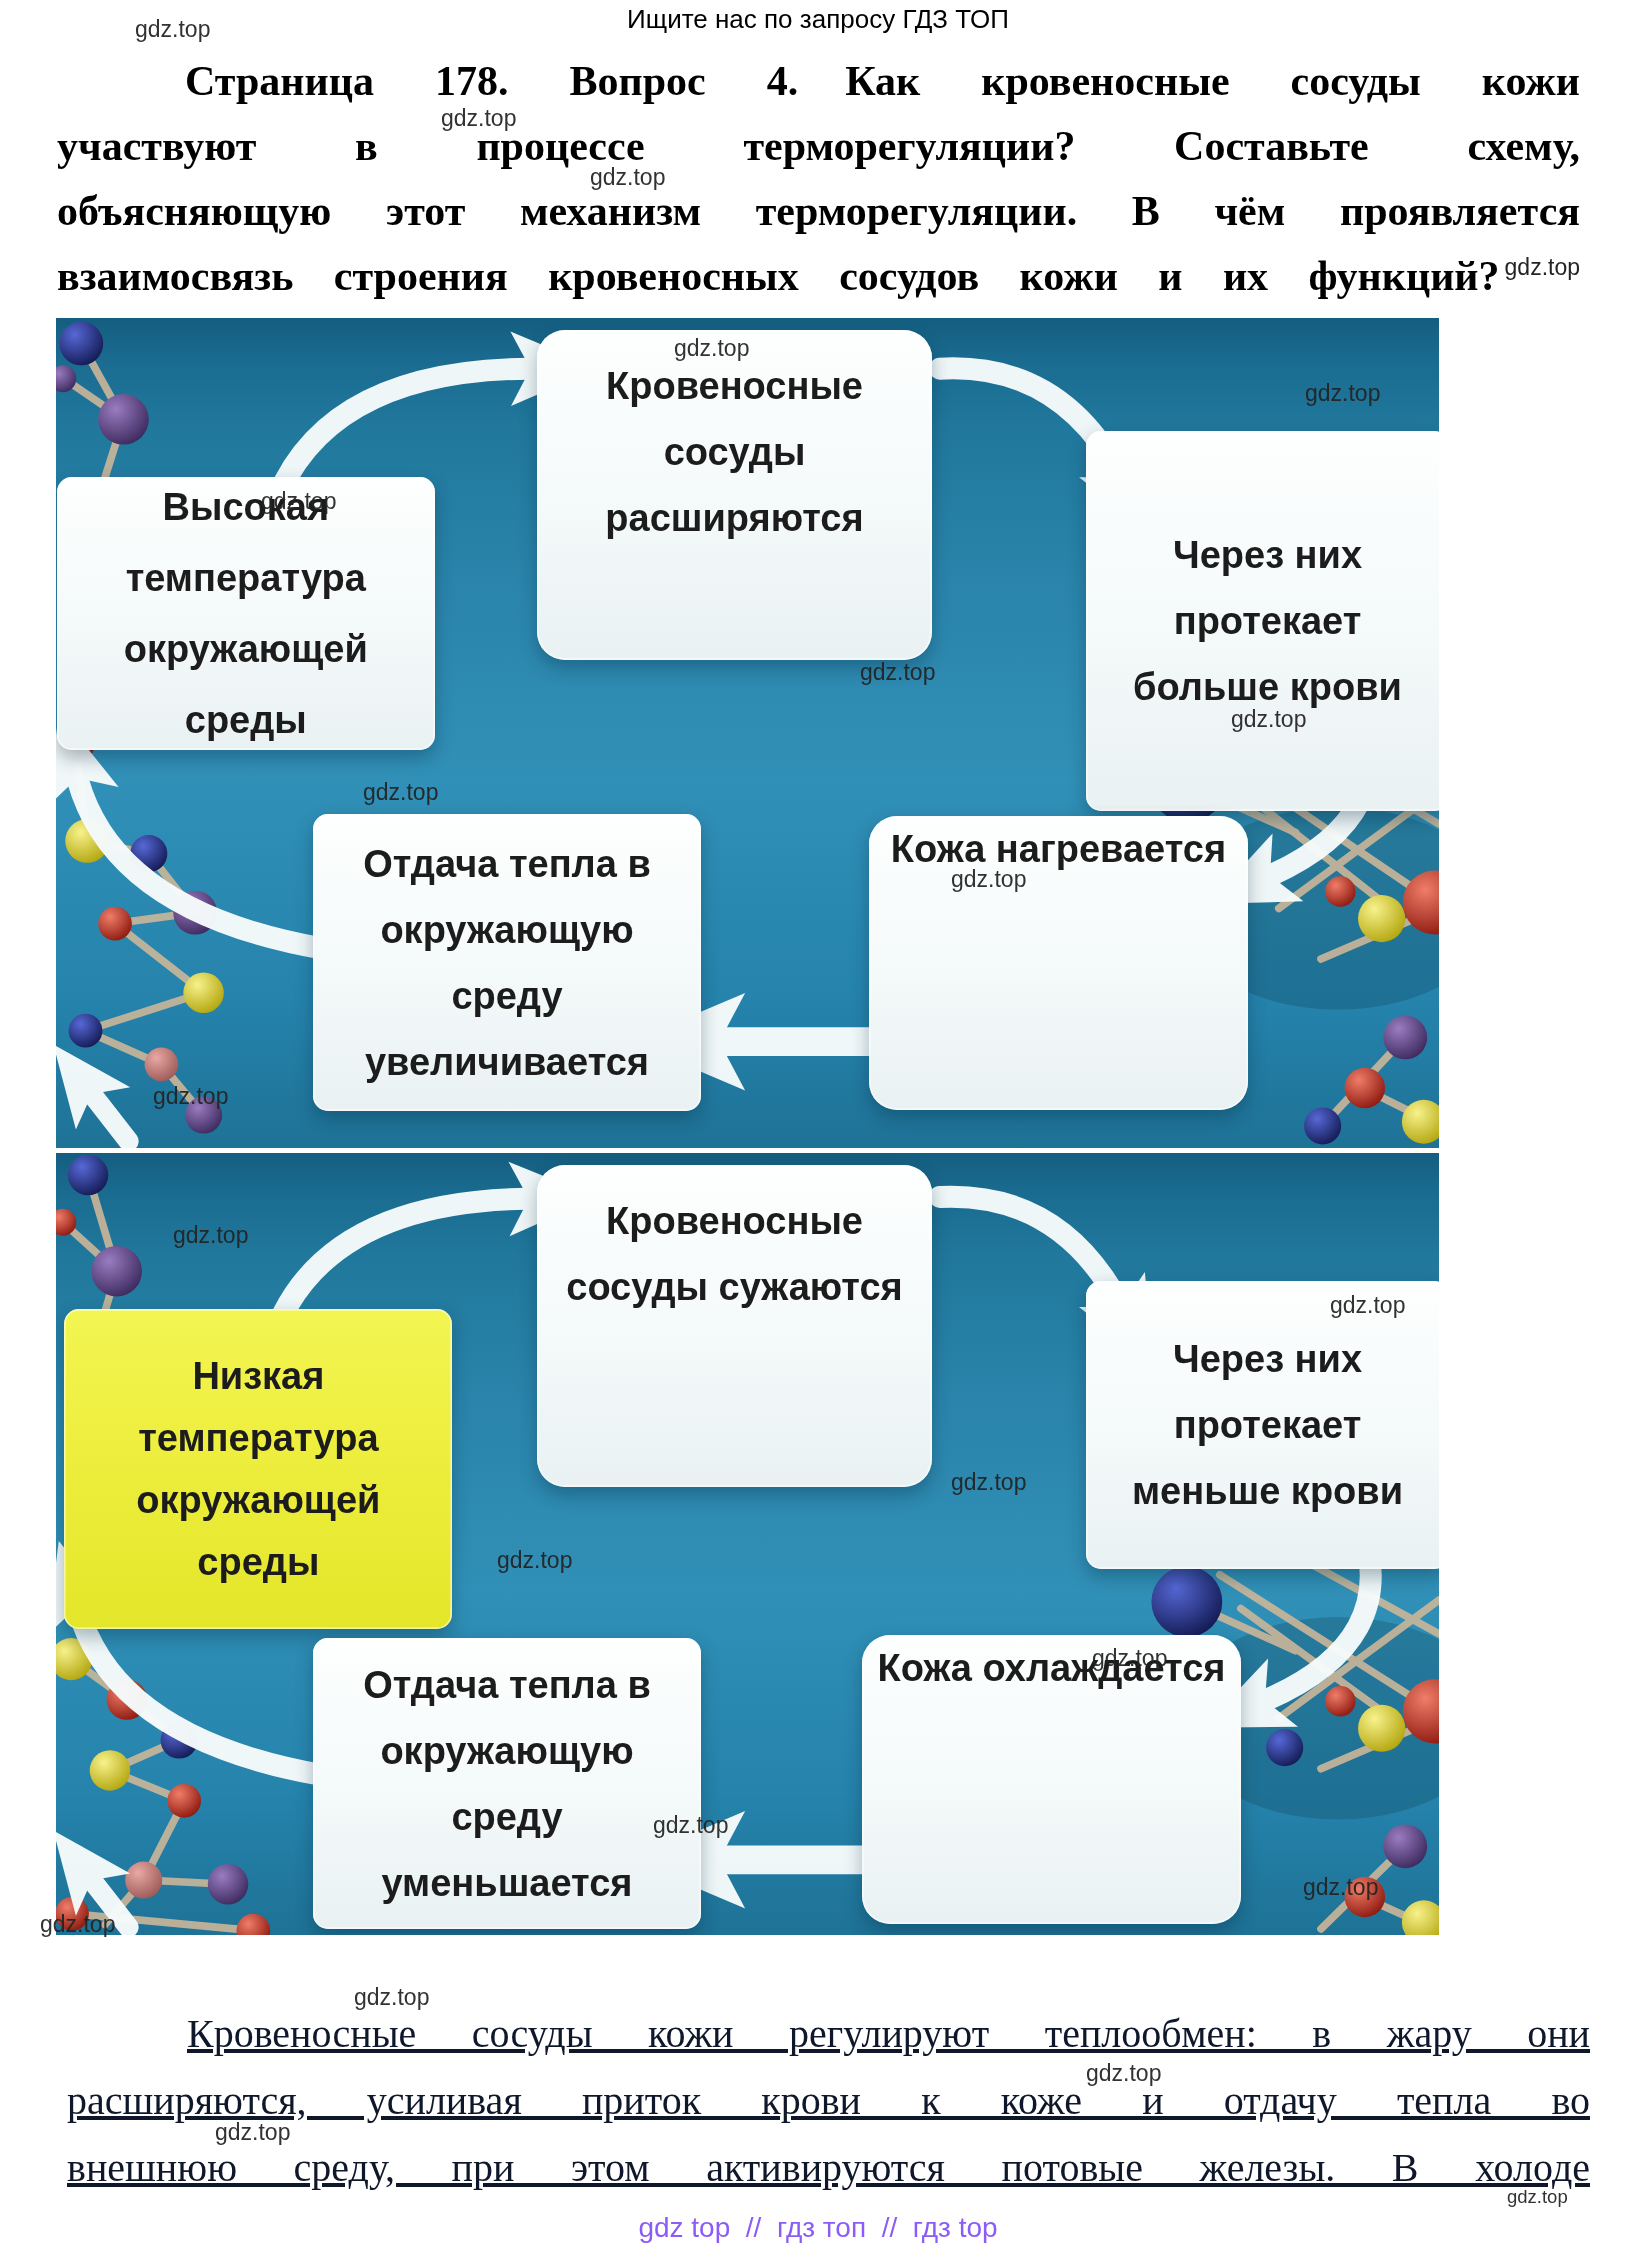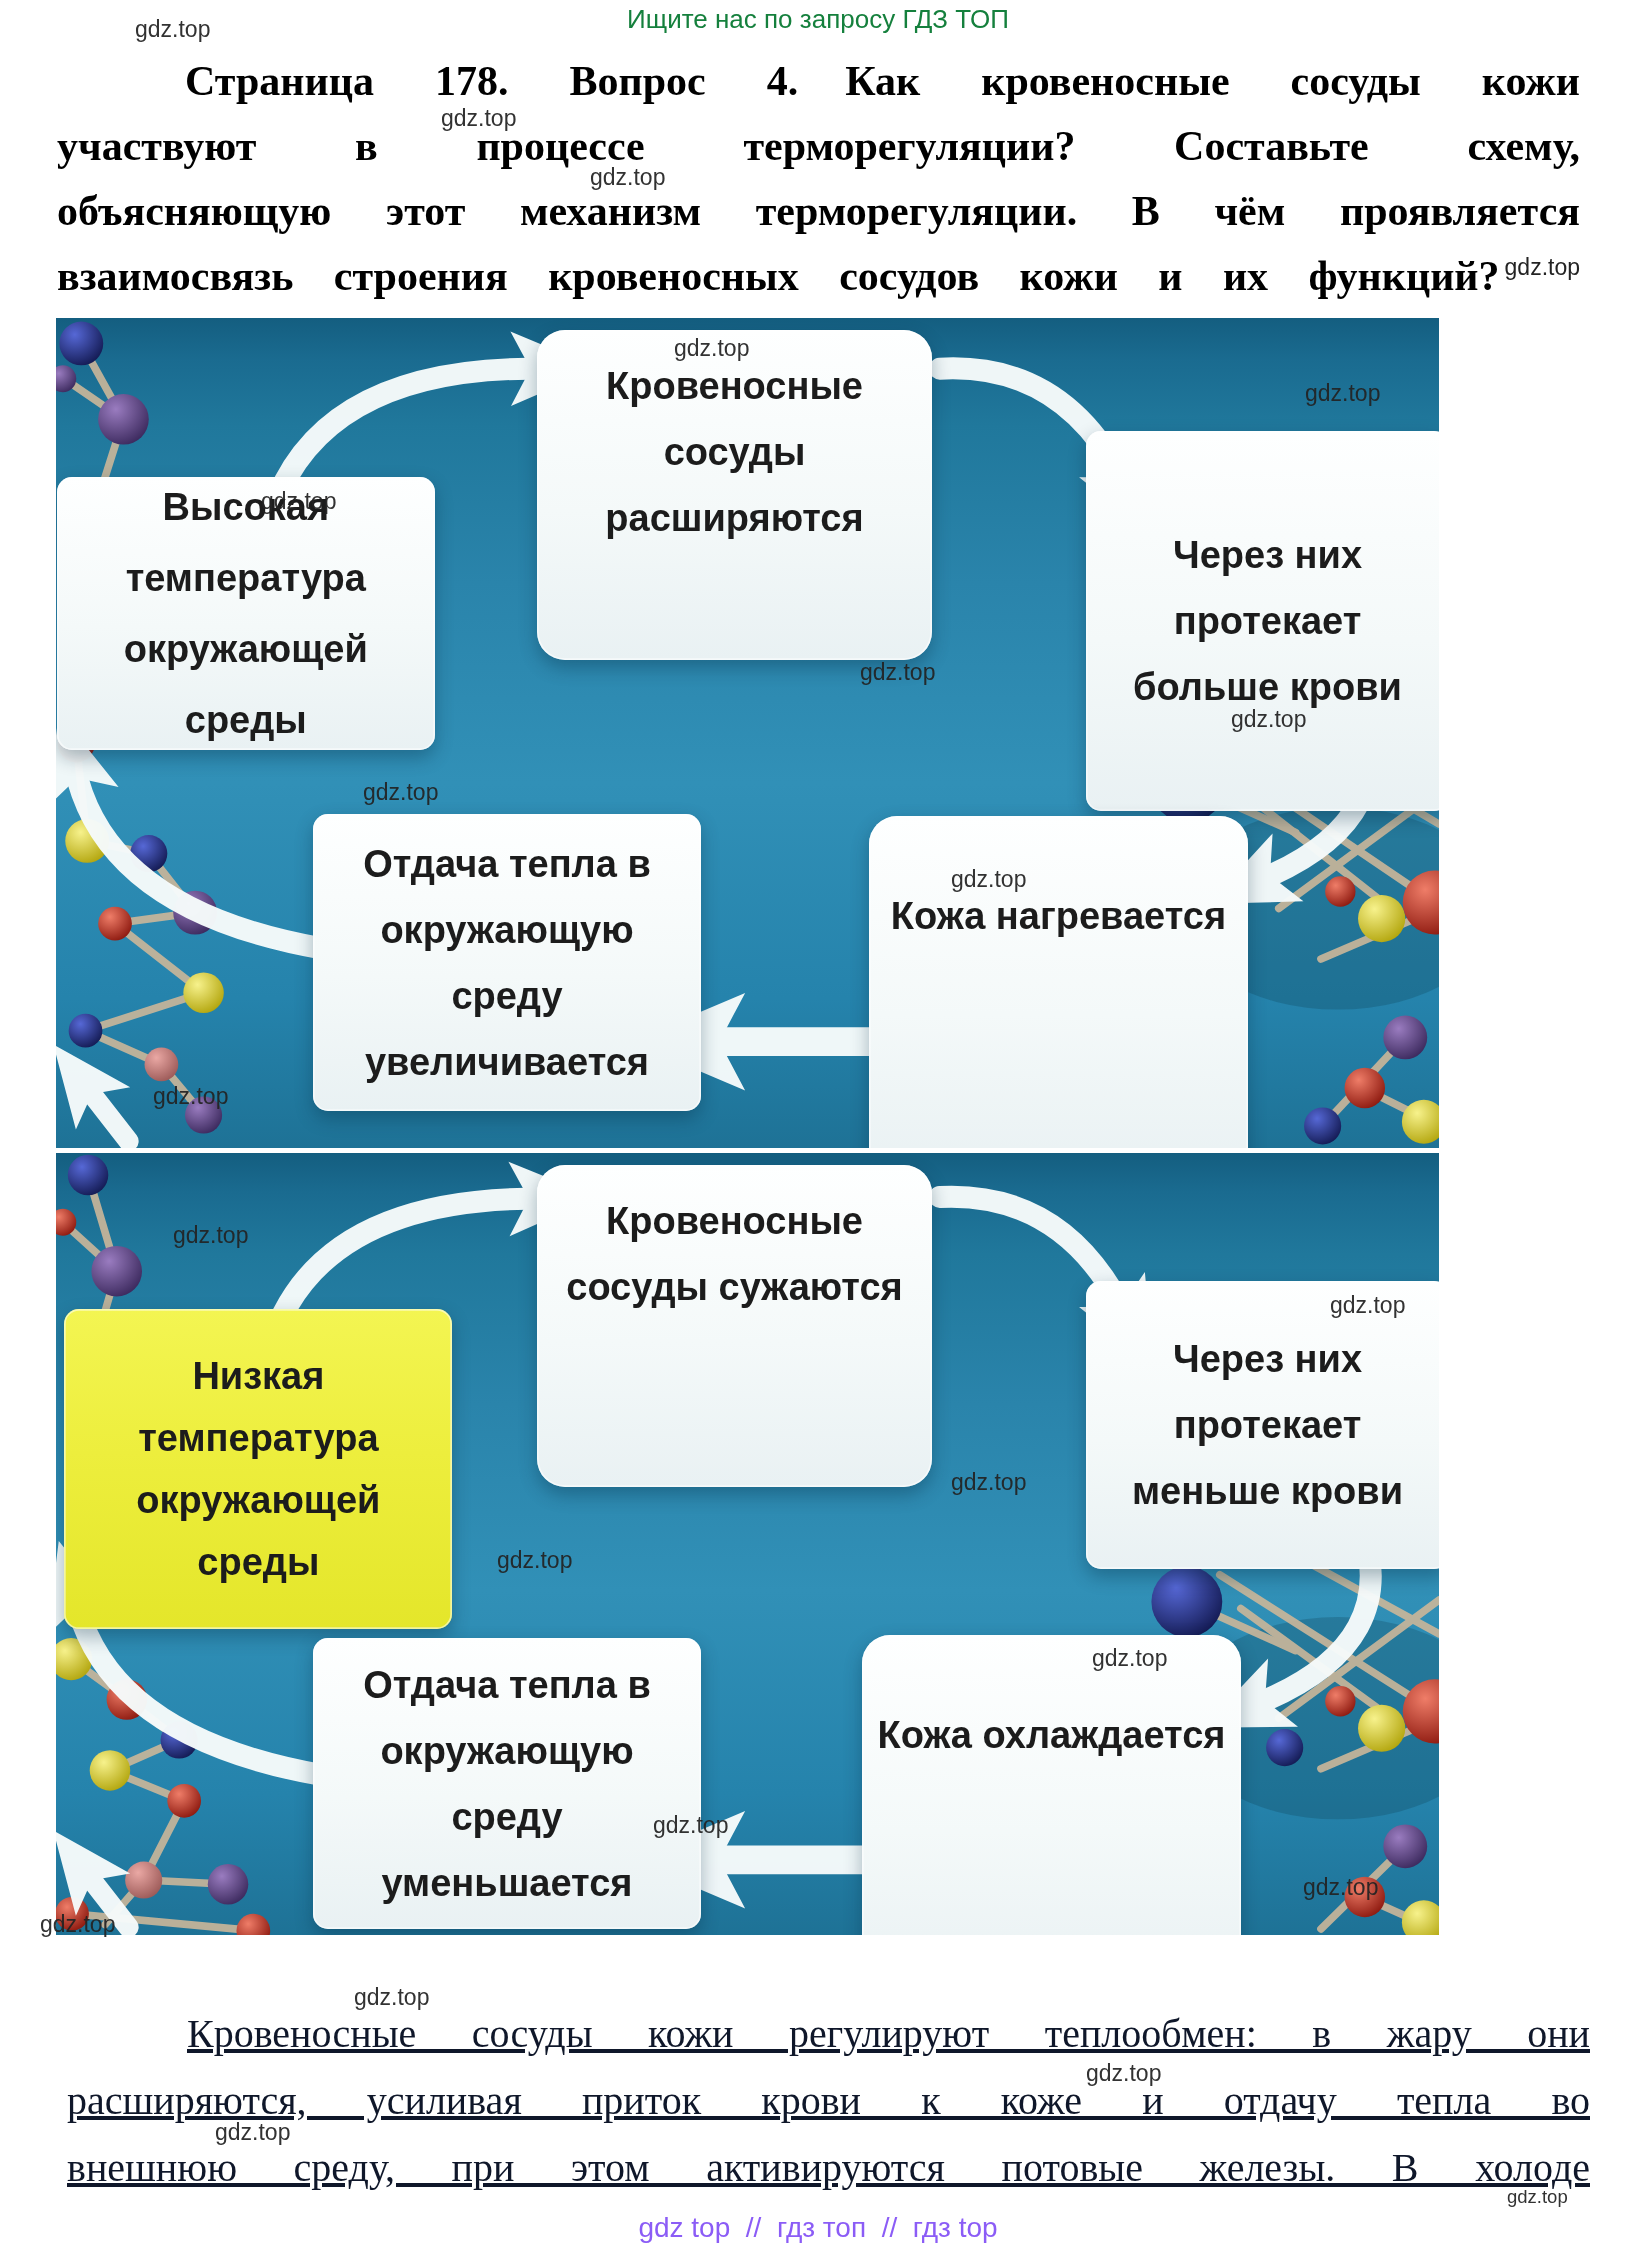--- a/index.html
+++ b/index.html
@@ -1,21 +1,21 @@
 <!DOCTYPE html>
 <html style="font-size:13.5px"><head>
 <meta charset="utf-8">
 <style>
   html,body{margin:0;padding:0;}
   body{width:1636px;height:2261px;background:#ffffff;font-family:"Liberation Sans",sans-serif;}
   .page{position:relative;width:1636px;height:2261px;background:#fff;overflow:hidden;}
 
   
   .banner{position:absolute;left:0;top:3.4px;width:100%;text-align:center;
-    font:400 26px/32px "Liberation Sans",sans-serif;color:#15803d;}
+    font:400 26px/32px "Liberation Sans",sans-serif;color:#000000;}
 
   
   .wm{position:absolute;font:400 23px/25px "Liberation Sans",sans-serif;color:#232323;opacity:.93;white-space:nowrap;}
   .wm-sm{font-size:18.5px;}
   .wm-sup{font:400 23px/23px "Liberation Sans",sans-serif;color:#232323;vertical-align:super;margin-left:5px;}
 
   
   .question{position:absolute;left:57px;top:49px;width:1523px;
     font:bold 42px/65px "Liberation Serif",serif;color:#000;}
   .jline{text-align:justify;text-align-last:justify;}
@@ -32,21 +32,21 @@
   .dbox{position:absolute;border-radius:15px;
     background:linear-gradient(180deg,#feffff 0%,#f4f9f9 55%,#e9f1f3 100%);
     box-shadow:0 7.6px 18.5px rgba(4,38,58,.32), inset 0 0 0 1.7px rgba(255,255,255,.55);
     display:flex;align-items:center;justify-content:center;text-align:center;
     font:bold 38px/66px "Liberation Sans",sans-serif;color:#1c1c1c;}
   .dbox span{display:block;padding:0 15px;}
   .lh84{line-height:71px;}
   .lh74{line-height:62px;}
   .top-al{align-items:flex-start;border-radius:28px;}
   .pt28{padding-top:23.6px;}
-  .pt80{padding-top:67px;}
+  .pt80{}
   .yellow{background:linear-gradient(180deg,#f3f552 0%,#edee3d 45%,#e4e62a 100%);}
 
   
   .answer{position:absolute;left:67px;top:2000px;width:1523px;
     font:400 40px/67px "Liberation Serif",serif;color:#0f172a;text-decoration:underline;}
   .a-l1{text-indent:120px;}
 
   
   .footer{position:absolute;left:0;top:2211px;width:100%;text-align:center;white-space:pre;
     font:400 28px/34px "Liberation Sans",sans-serif;color:#8b5cf6;}

